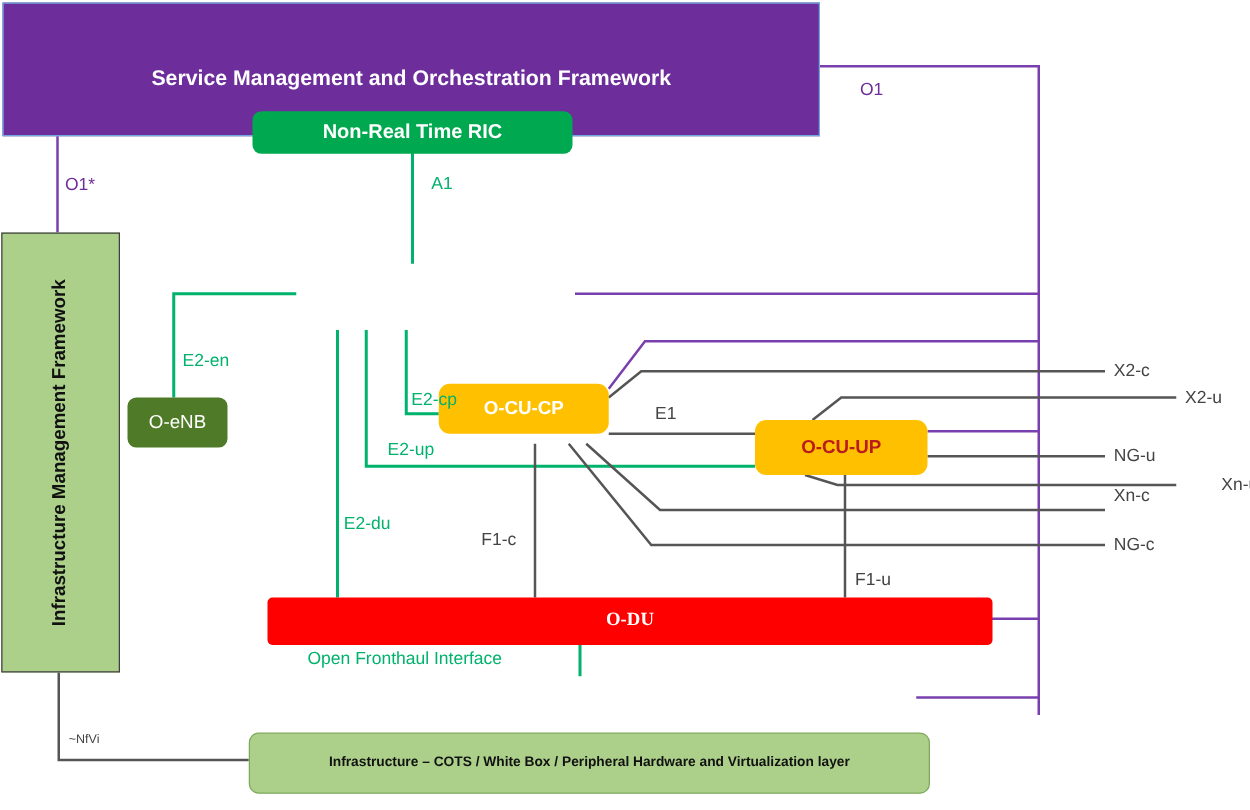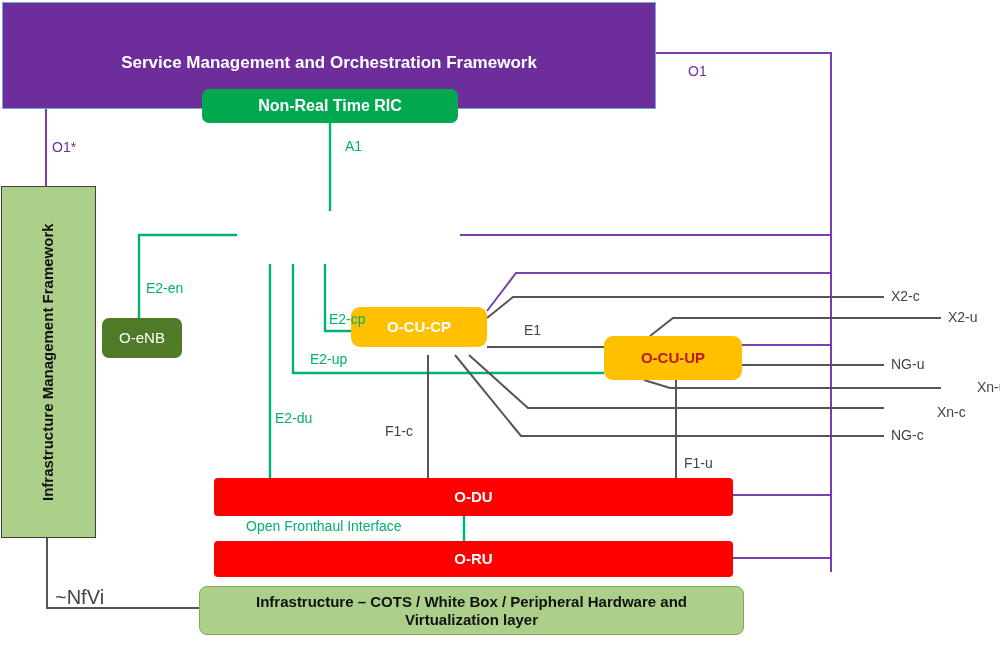--- a/index.html
+++ b/index.html
@@ -20,31 +20,31 @@
              line-height:1.35;font-weight:bold;height:330px;display:flex;
              align-items:center;justify-content:center;}
   .ric{left:237px;top:211px;width:223px;height:53px;background:#3B73B9;
        color:#fff;font-size:15px;border-radius:8px;}
   .oenb{left:102px;top:318px;width:80px;height:40px;background:#4F7B28;
         color:#fff;font-size:15px;border-radius:7px;font-weight:normal;}
   .cucp{left:351px;top:307px;width:136px;height:40px;background:#FFC000;
         color:#fff;font-size:15px;border-radius:9px;}
   .cuup{left:604px;top:336px;width:138px;height:44px;background:#FFC000;
         color:#b91c1c;font-size:15px;border-radius:9px;}
-  .odu{left:214px;top:478px;width:519px;height:38px;background:#FF0000;
-       color:#fff;font-size:15px;border-radius:4px;}
+  .odu{left:214px;top:478px;width:580px;height:38px;background:#FF0000;
+       color:#fff;font-size:15px;border-radius:4px;font-family:Liberation Serif, serif;}
   .oru{left:214px;top:541px;width:519px;height:36px;background:#FF0000;
        color:#fff;font-size:15px;border-radius:4px;}
   .infra{left:199px;top:586px;width:545px;height:49px;background:#ACD08A;
-         border:1px solid #7EA85C;color:#111;font-size:15px;border-radius:8px;
+         border:1px solid #7EA85C;color:#111;font-size:11px;border-radius:8px;
          padding:0 14px;}
   .g{color:#00B26B;font-size:14px;}
   .p{color:#6D2E9B;font-size:14px;}
   .k{color:#444;font-size:14px;}
-  .kn{color:#444;font-size:20px;font-weight:normal;}
+  .kn{color:#444;font-size:10px;font-weight:normal;}
 </style>
 </head>
 <body>
 
 <div id="stage">
 
   <svg class="wires" viewBox="0 0 1000 648" shape-rendering="geometricPrecision">
 
     <g stroke="#7A3FAE" stroke-width="2" fill="none">
 
@@ -125,23 +125,20 @@
   </div>
 
   <div class="node cuup">
     <span>O-CU-UP</span>
   </div>
 
   <div class="node odu">
     <span>O-DU</span>
   </div>
 
-  <div class="node oru">
-    <span>O-RU</span>
-  </div>
 
   <div class="node infra">
     <span>Infrastructure – COTS / White Box / Peripheral Hardware and Virtualization layer</span>
   </div>
 
   <div class="lbl p" style="left:688px;top:63px;">O1</div>
   <div class="lbl p" style="left:52px;top:139px;">O1*</div>
   <div class="lbl g" style="left:345px;top:138px;">A1</div>
   <div class="lbl g" style="left:146px;top:280px;">E2-en</div>
   <div class="lbl g" style="left:317px;top:311px;margin-left:12px;">E2-cp</div>
@@ -150,16 +147,16 @@
   <div class="lbl k" style="left:524px;top:322px;">E1</div>
   <div class="lbl k" style="left:385px;top:423px;">F1-c</div>
   <div class="lbl k" style="left:684px;top:455px;">F1-u</div>
   <div class="lbl g" style="left:246px;top:518px;">Open Fronthaul Interface</div>
   <div class="lbl kn" style="left:55px;top:586px;">~NfVi</div>
 
   <div class="lbl k" style="left:891px;top:288px;">X2-c</div>
   <div class="lbl k" style="left:948px;top:309px;">X2-u</div>
   <div class="lbl k" style="left:891px;top:356px;">NG-u</div>
   <div class="lbl k" style="left:977px;top:379px;">Xn-u</div>
-  <div class="lbl k" style="left:891px;top:404px;margin-left:46px;">Xn-c</div>
+  <div class="lbl k" style="left:891px;top:388px;">Xn-c</div>
   <div class="lbl k" style="left:891px;top:427px;">NG-c</div>
 
 </div>
 
 </body></html>

